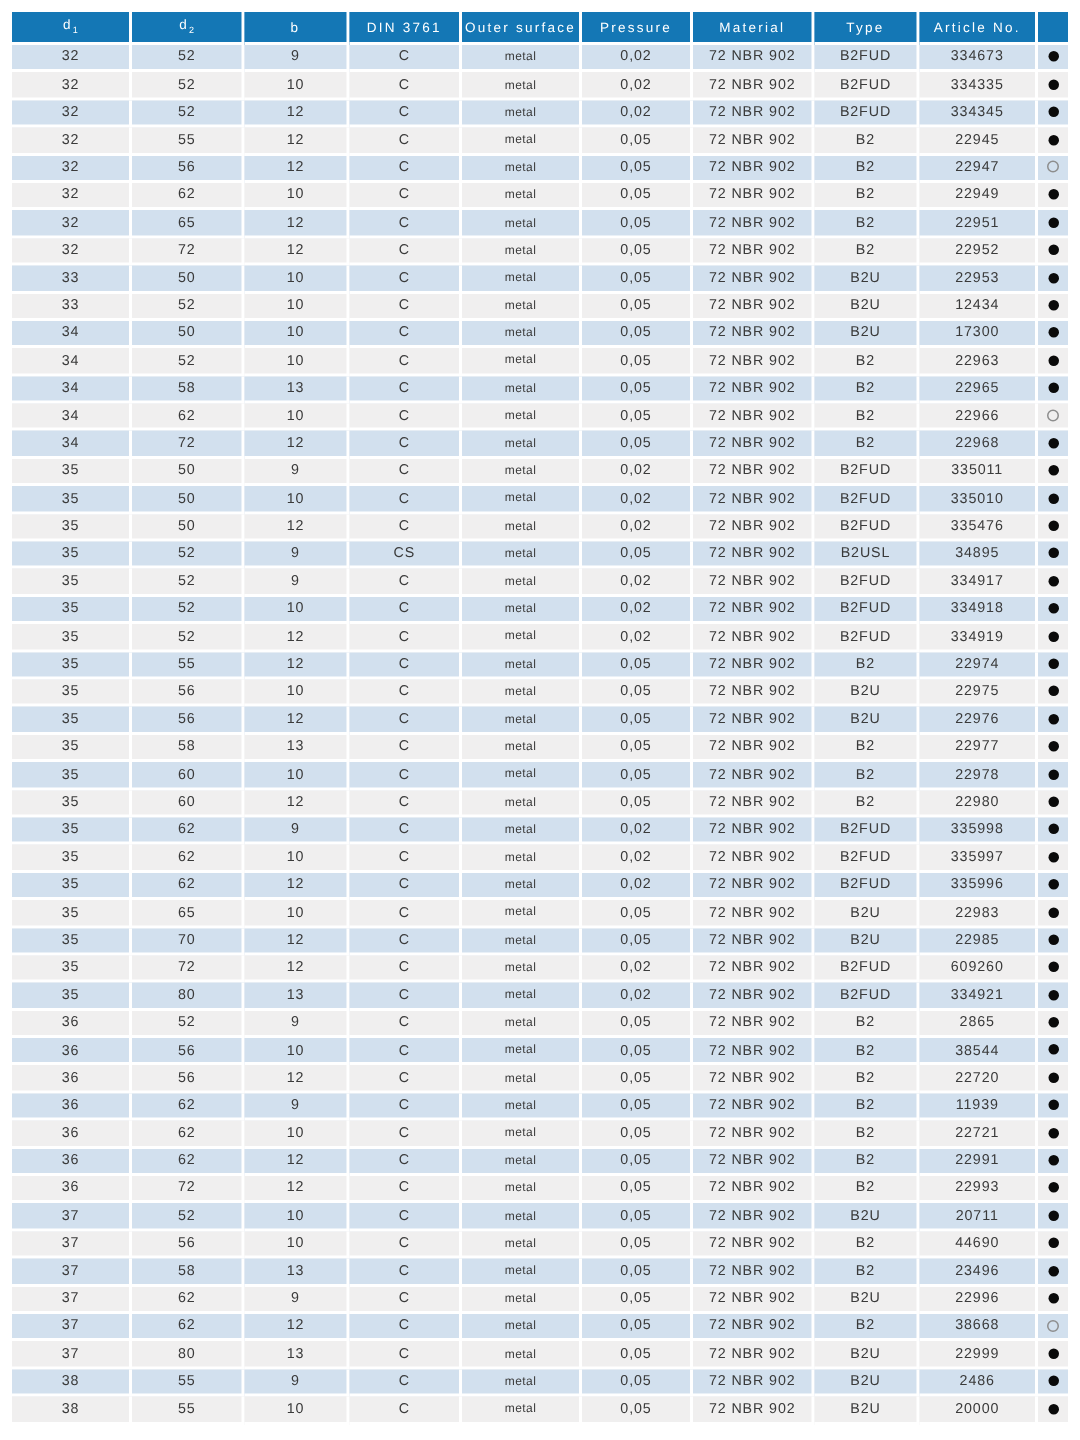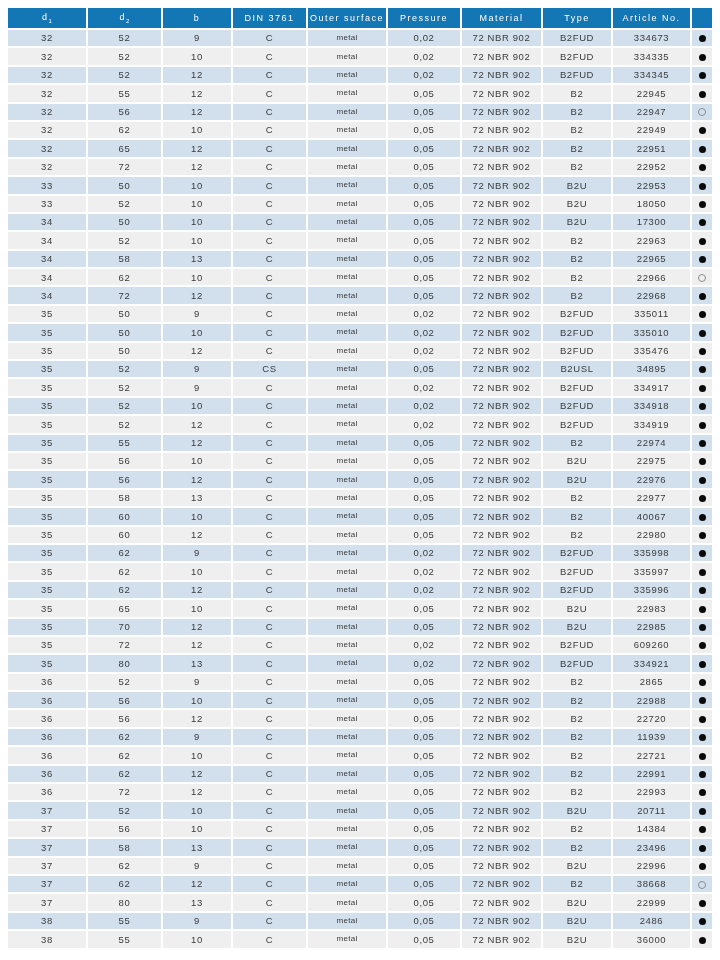--- a/index.html
+++ b/index.html
@@ -184,21 +184,21 @@
         </tr>
         <tr class="row-gray">
           <td>33</td>
           <td>52</td>
           <td>10</td>
           <td>C</td>
           <td class="metal-cell">metal</td>
           <td>0,05</td>
           <td>72 NBR 902</td>
           <td>B2U</td>
-          <td>18050</td>
+          <td>12434</td>
           <td><span class="dot dot-filled"></span></td>
         </tr>
         <tr class="row-blue">
           <td>34</td>
           <td>50</td>
           <td>10</td>
           <td>C</td>
           <td class="metal-cell">metal</td>
           <td>0,05</td>
           <td>72 NBR 902</td>
@@ -388,21 +388,21 @@
         </tr>
         <tr class="row-blue">
           <td>35</td>
           <td>60</td>
           <td>10</td>
           <td>C</td>
           <td class="metal-cell">metal</td>
           <td>0,05</td>
           <td>72 NBR 902</td>
           <td>B2</td>
-          <td>40067</td>
+          <td>22978</td>
           <td><span class="dot dot-filled"></span></td>
         </tr>
         <tr class="row-gray">
           <td>35</td>
           <td>60</td>
           <td>12</td>
           <td>C</td>
           <td class="metal-cell">metal</td>
           <td>0,05</td>
           <td>72 NBR 902</td>
@@ -508,21 +508,21 @@
         </tr>
         <tr class="row-blue">
           <td>36</td>
           <td>56</td>
           <td>10</td>
           <td>C</td>
           <td class="metal-cell">metal</td>
           <td>0,05</td>
           <td>72 NBR 902</td>
           <td>B2</td>
-          <td>22988</td>
+          <td>38544</td>
           <td><span class="dot dot-filled"></span></td>
         </tr>
         <tr class="row-gray">
           <td>36</td>
           <td>56</td>
           <td>12</td>
           <td>C</td>
           <td class="metal-cell">metal</td>
           <td>0,05</td>
           <td>72 NBR 902</td>
@@ -592,21 +592,21 @@
         </tr>
         <tr class="row-gray">
           <td>37</td>
           <td>56</td>
           <td>10</td>
           <td>C</td>
           <td class="metal-cell">metal</td>
           <td>0,05</td>
           <td>72 NBR 902</td>
           <td>B2</td>
-          <td>14384</td>
+          <td>44690</td>
           <td><span class="dot dot-filled"></span></td>
         </tr>
         <tr class="row-blue">
           <td>37</td>
           <td>58</td>
           <td>13</td>
           <td>C</td>
           <td class="metal-cell">metal</td>
           <td>0,05</td>
           <td>72 NBR 902</td>
@@ -664,18 +664,18 @@
         </tr>
         <tr class="row-gray">
           <td>38</td>
           <td>55</td>
           <td>10</td>
           <td>C</td>
           <td class="metal-cell">metal</td>
           <td>0,05</td>
           <td>72 NBR 902</td>
           <td>B2U</td>
-          <td>36000</td>
+          <td>20000</td>
           <td><span class="dot dot-filled"></span></td>
         </tr>
       </tbody>
   </table>
 </div>
 
 </body></html>

